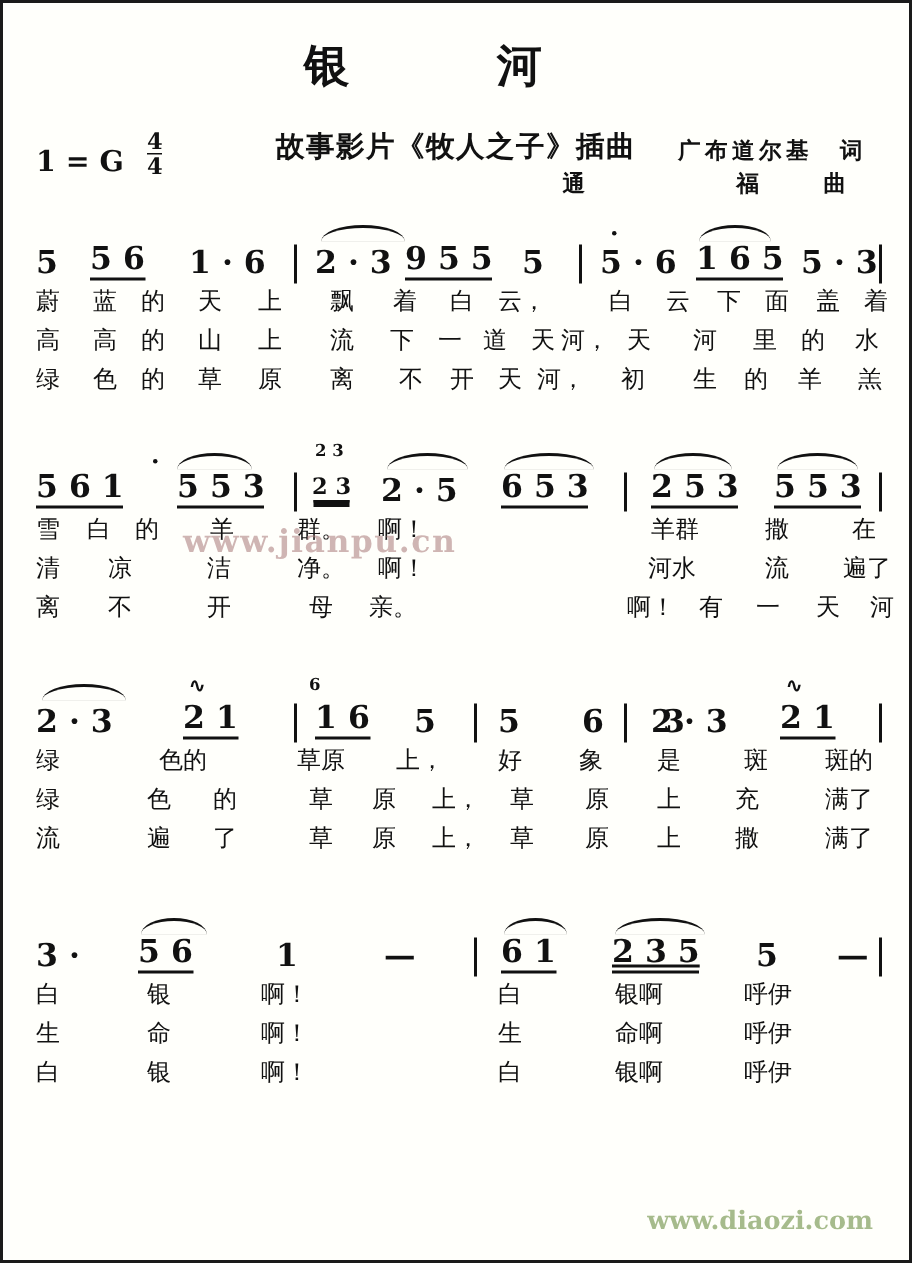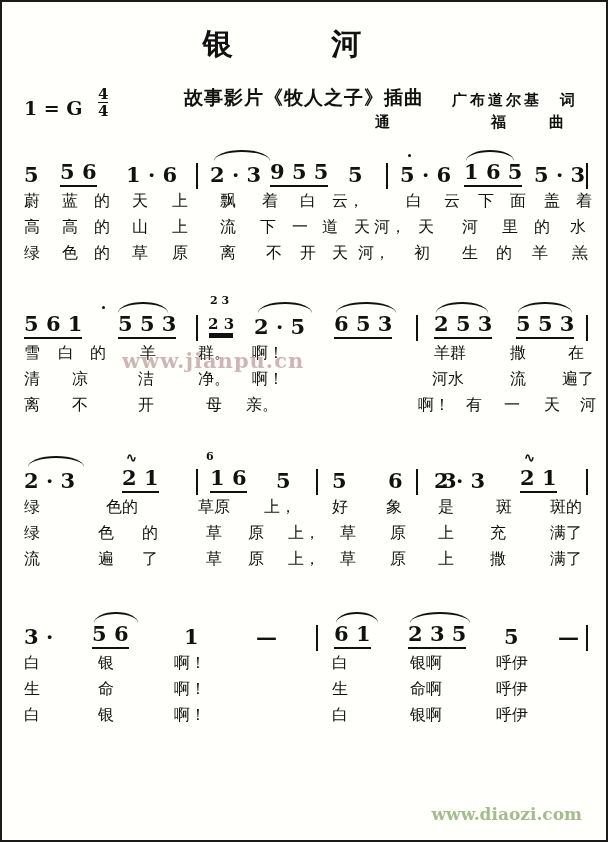--- a/index.html
+++ b/index.html
@@ -432,21 +432,21 @@
     <div class="notation">
       <span class="cell" style="left:6px;">3 ·</span>
       <span class="slur" style="left:76px; bottom:30px; width:44px;"></span>
       <span class="cell underline1" style="left:74px;">5 6</span>
       <span class="cell" style="left:166px;">1</span>
       <span class="cell" style="left:238px;">—</span>
       <span class="bar" style="left:298px;"></span>
       <span class="slur" style="left:318px; bottom:30px; width:42px;"></span>
       <span class="cell underline1" style="left:316px;">6 1</span>
       <span class="slur" style="left:392px; bottom:30px; width:60px;"></span>
-      <span class="cell underline1" style="left:390px;">2 3 5</span>
+      <span class="cell underline1" style="left:390px;text-decoration:underline;">2 3 5</span>
       <span class="cell" style="left:486px;">5</span>
       <span class="cell" style="left:540px;">—</span>
       <span class="bar" style="left:568px;"></span>
     </div>
 
     <div class="lyric-line">
       <span class="ly" style="left:14px;">白</span>
       <span class="ly" style="left:88px;">银</span>
       <span class="ly" style="left:172px;">啊！</span>
       <span class="ly" style="left:322px;">白</span>

